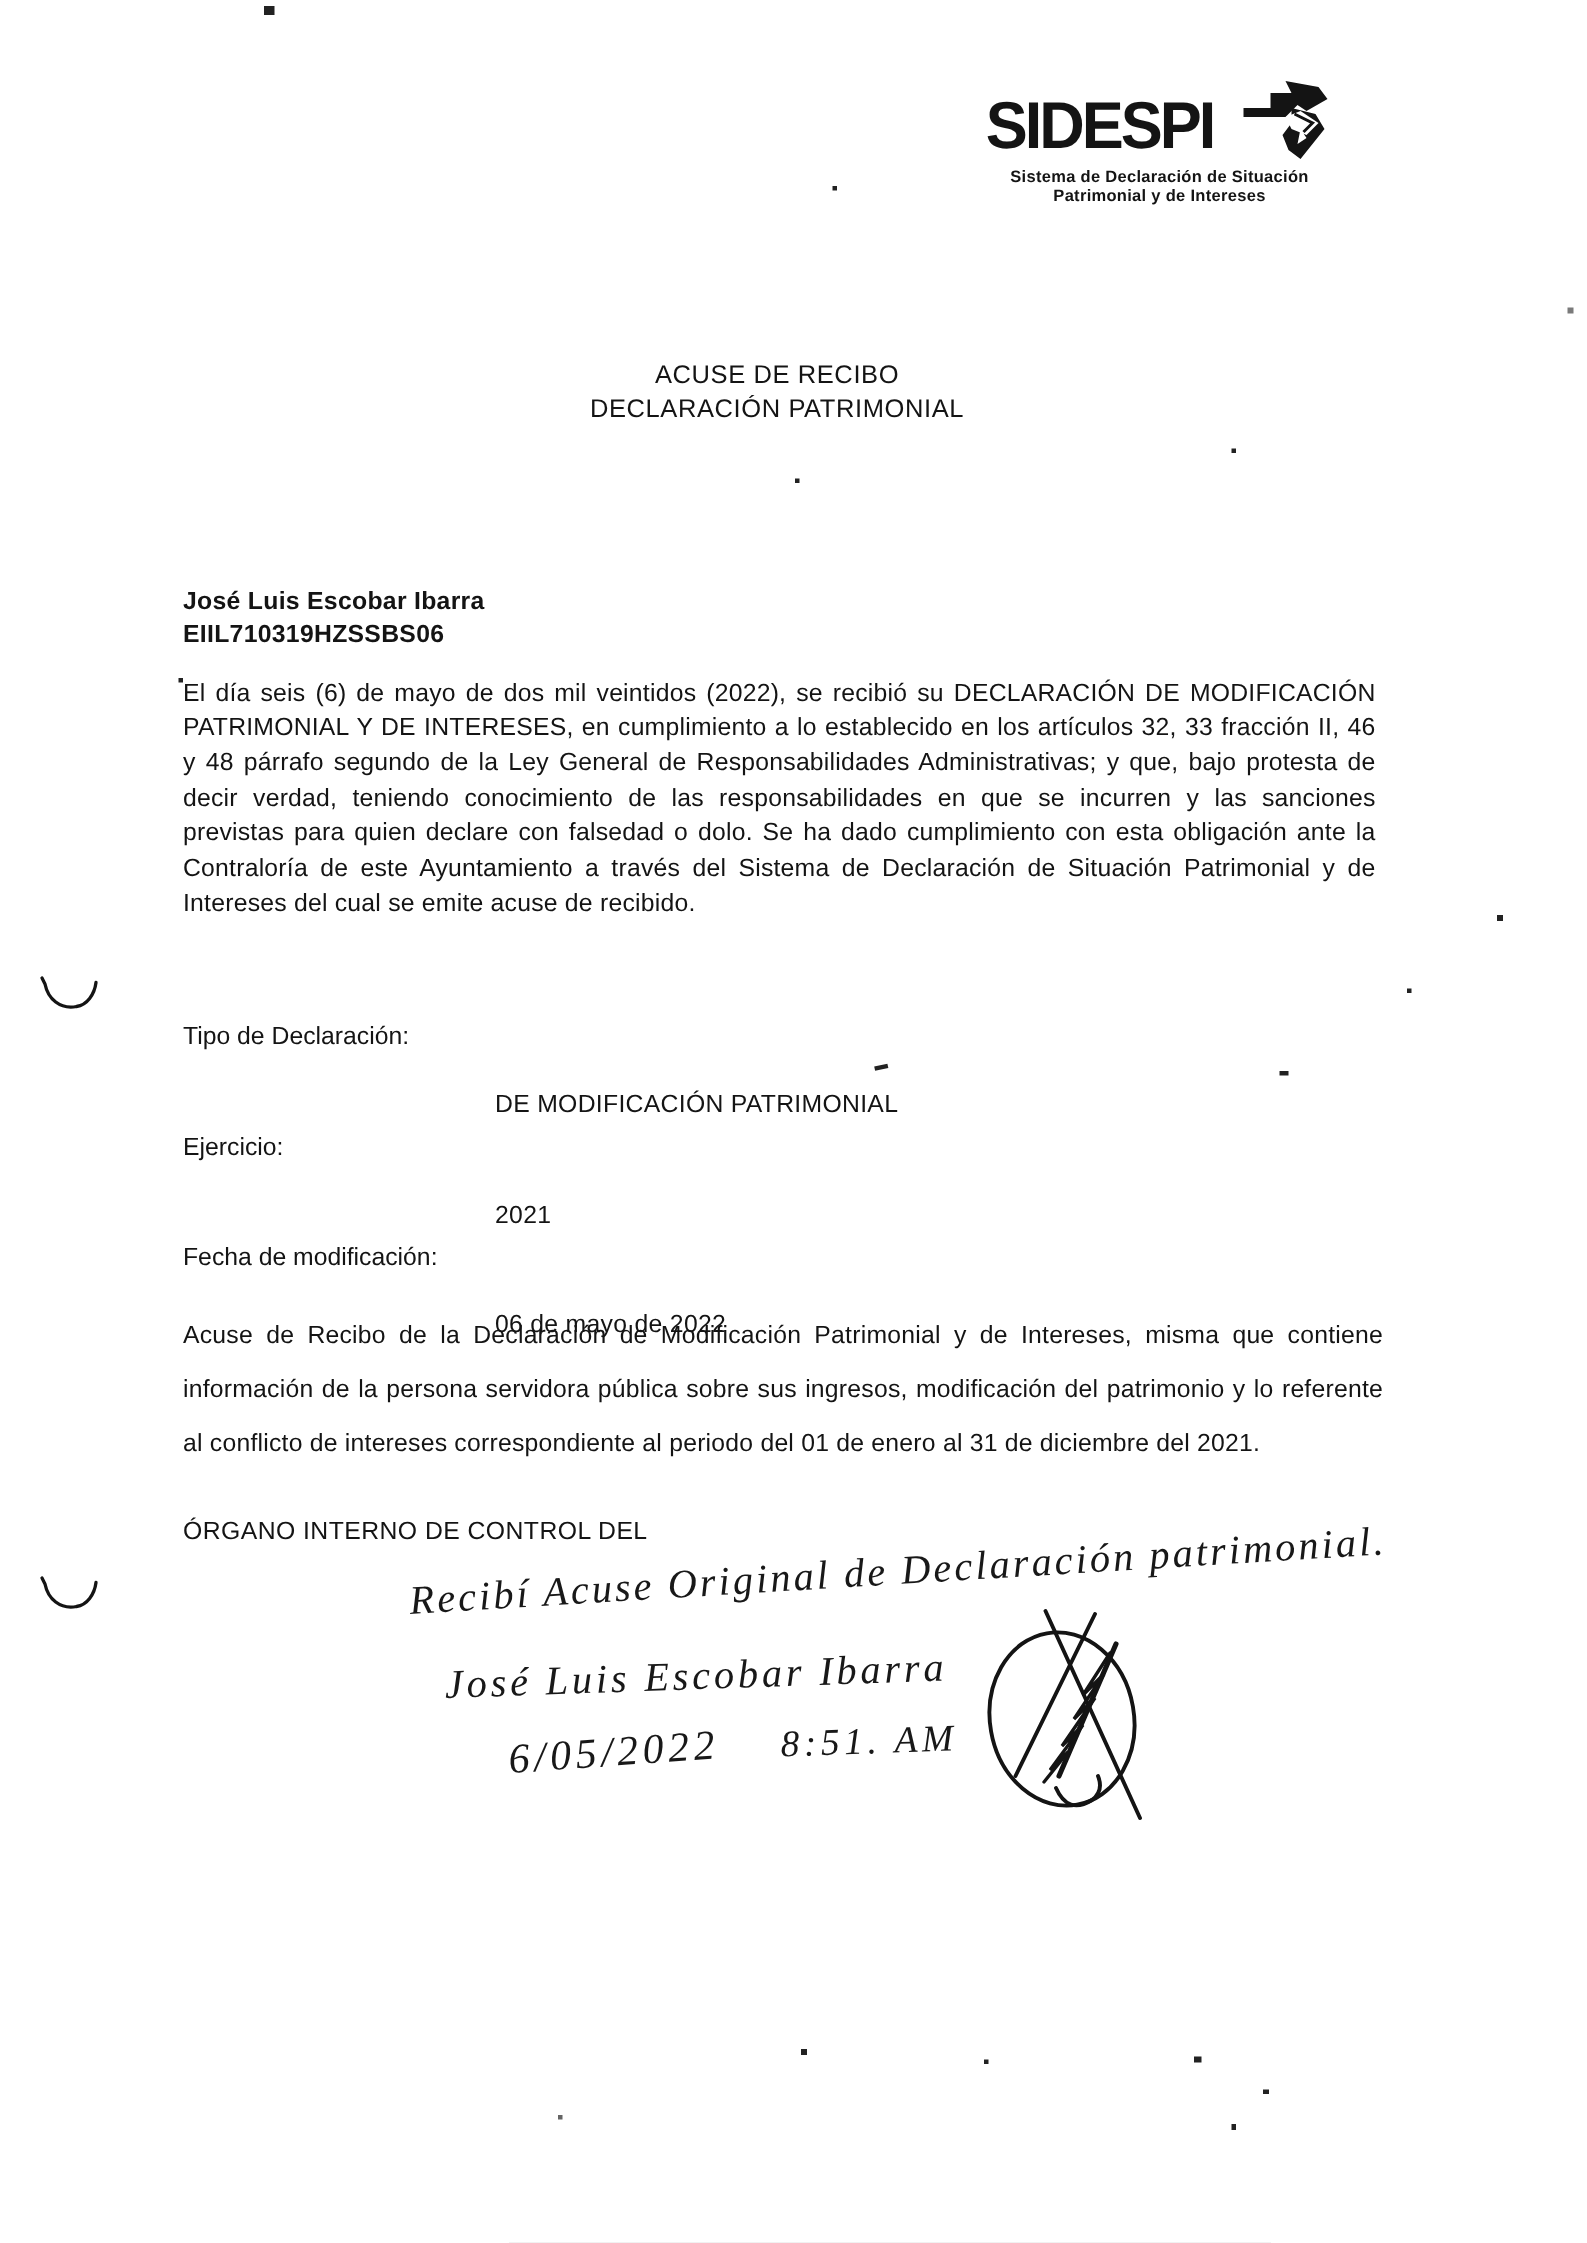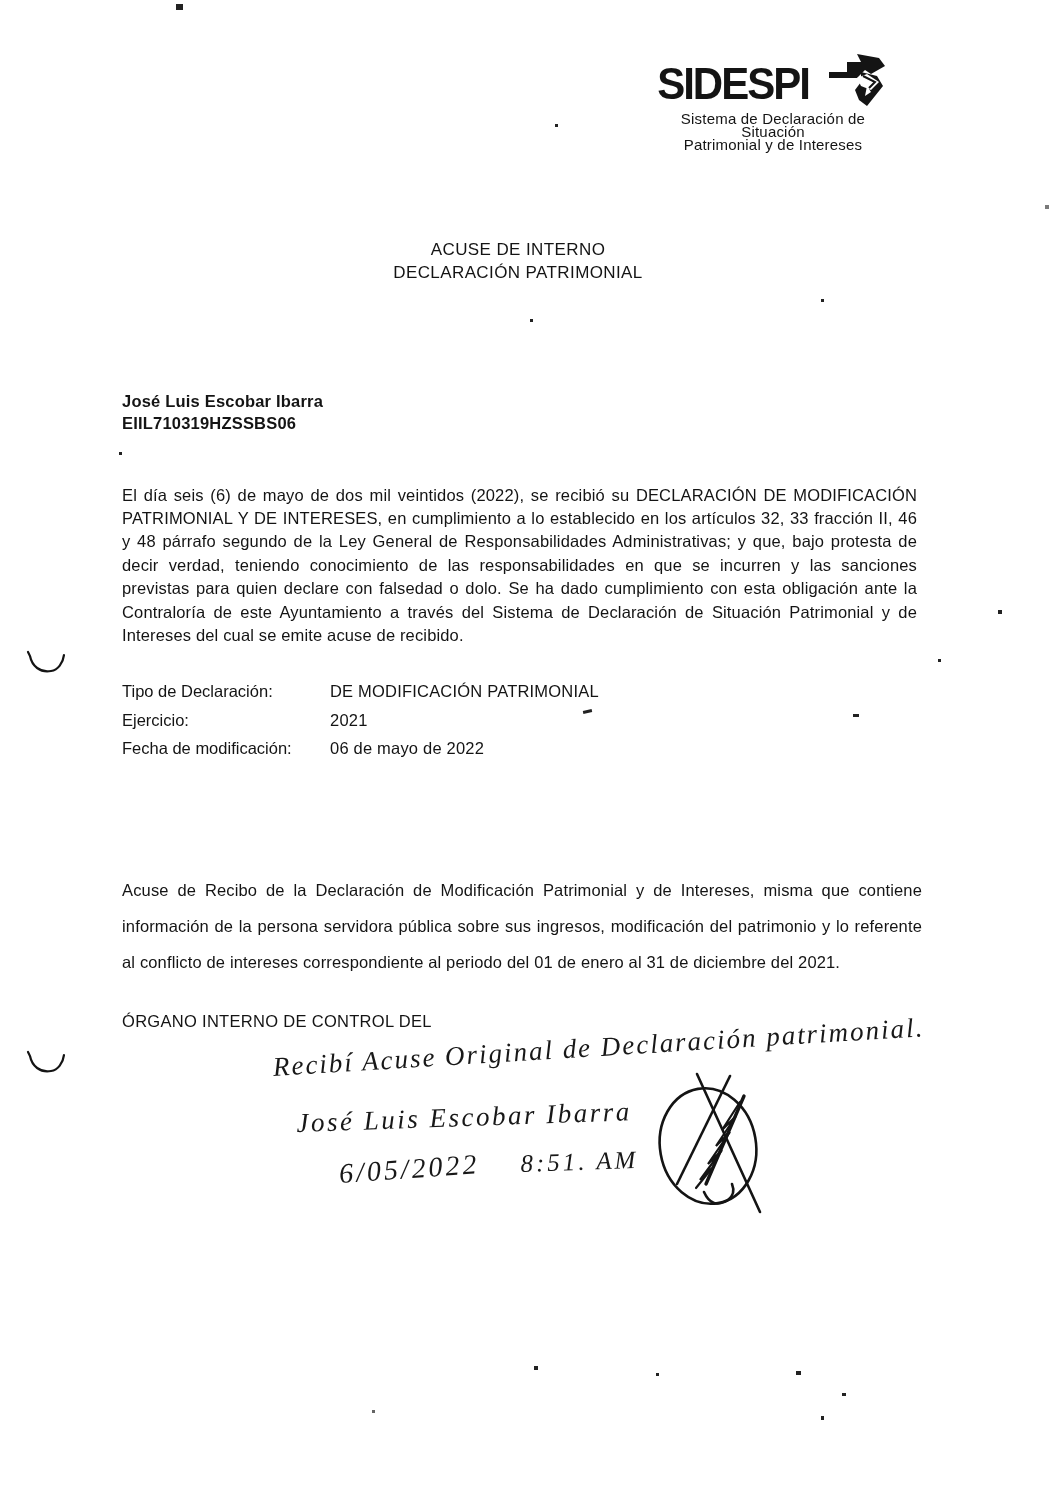--- a/index.html
+++ b/index.html
@@ -14,40 +14,40 @@
   }
   
   .logo{position:absolute;left:648px;top:58px;width:250px;text-align:center;}
   .logo-row{display:flex;align-items:center;justify-content:center;gap:18px;}
   .logo-text{
     font-size:42px;font-weight:bold;letter-spacing:-2px;
     font-family:"Liberation Sans", sans-serif;
     transform:scaleY(1.05);
   }
   .logo-arrow{width:62px;height:58px;margin-top:-6px;}
-  .logo-tag{font-size:15px;font-weight:normal;line-height:13px;margin-top:2px;letter-spacing:0.2px;}
+  .logo-tag{font-size:11px;font-weight:bold;line-height:13px;margin-top:2px;letter-spacing:0.2px;}
   
   .doc-title{
     position:absolute;left:318px;top:238px;width:400px;
     text-align:center;font-size:17px;line-height:23px;letter-spacing:0.4px;
   }
   
   .recipient{position:absolute;left:122px;top:390px;font-size:16.5px;font-weight:bold;line-height:22px;letter-spacing:0.2px;}
   
   .para{
     position:absolute;left:122px;width:795px;
     font-size:16.5px;line-height:23.4px;text-align:justify;letter-spacing:0.15px;
   }
-  .para-main{top:467px;}
+  .para-main{top:434px;}
   .para-acuse{top:855px;width:800px;line-height:36px;}
   
   .details{position:absolute;left:122px;top:682px;font-size:16.5px;}
   .detail-row{display:flex;margin-bottom:9.5px;}
   .detail-label{font-weight:normal;width:208px;flex:0 0 208px;}
-  .detail-value{letter-spacing:0.2px;}
+  .detail-value{letter-spacing:0.2px;margin-top:45px;}
   
   .office{position:absolute;left:122px;top:1012px;font-size:16.5px;font-weight:normal;letter-spacing:0.3px;}
   
   .hw{
     position:absolute;
     font-family:"Liberation Serif", serif;
     font-style:italic;
     color:#181818;
     white-space:nowrap;
   }
@@ -78,21 +78,21 @@
         <path d="M36 24 L48 30 L42 36" fill="none" stroke="#141414" stroke-width="2"></path>
       </svg>
     </div>
     <div class="logo-tag">
       <div>Sistema de Declaración de Situación</div>
       <div>Patrimonial y de Intereses</div>
     </div>
   </header>
 
   <div class="doc-title">
-    <div>ACUSE DE INTERNO</div>
+    <div>ACUSE DE RECIBO</div>
     <div>DECLARACIÓN PATRIMONIAL</div>
   </div>
 
   <div class="recipient">
     <div>José Luis Escobar Ibarra</div>
     <div>EIIL710319HZSSBS06</div>
   </div>
 
   <p class="para para-main">El día seis (6) de mayo de dos mil veintidos (2022), se recibió su DECLARACIÓN DE MODIFICACIÓN PATRIMONIAL Y DE INTERESES, en cumplimiento a lo establecido en los artículos 32, 33 fracción II, 46 y 48 párrafo segundo de la Ley General de Responsabilidades Administrativas; y que, bajo protesta de decir verdad, teniendo conocimiento de las responsabilidades en que se incurren y las sanciones previstas para quien declare con falsedad o dolo. Se ha dado cumplimiento con esta obligación ante la Contraloría de este Ayuntamiento a través del Sistema de Declaración de Situación Patrimonial y de Intereses del cual se emite acuse de recibido.</p>
 

